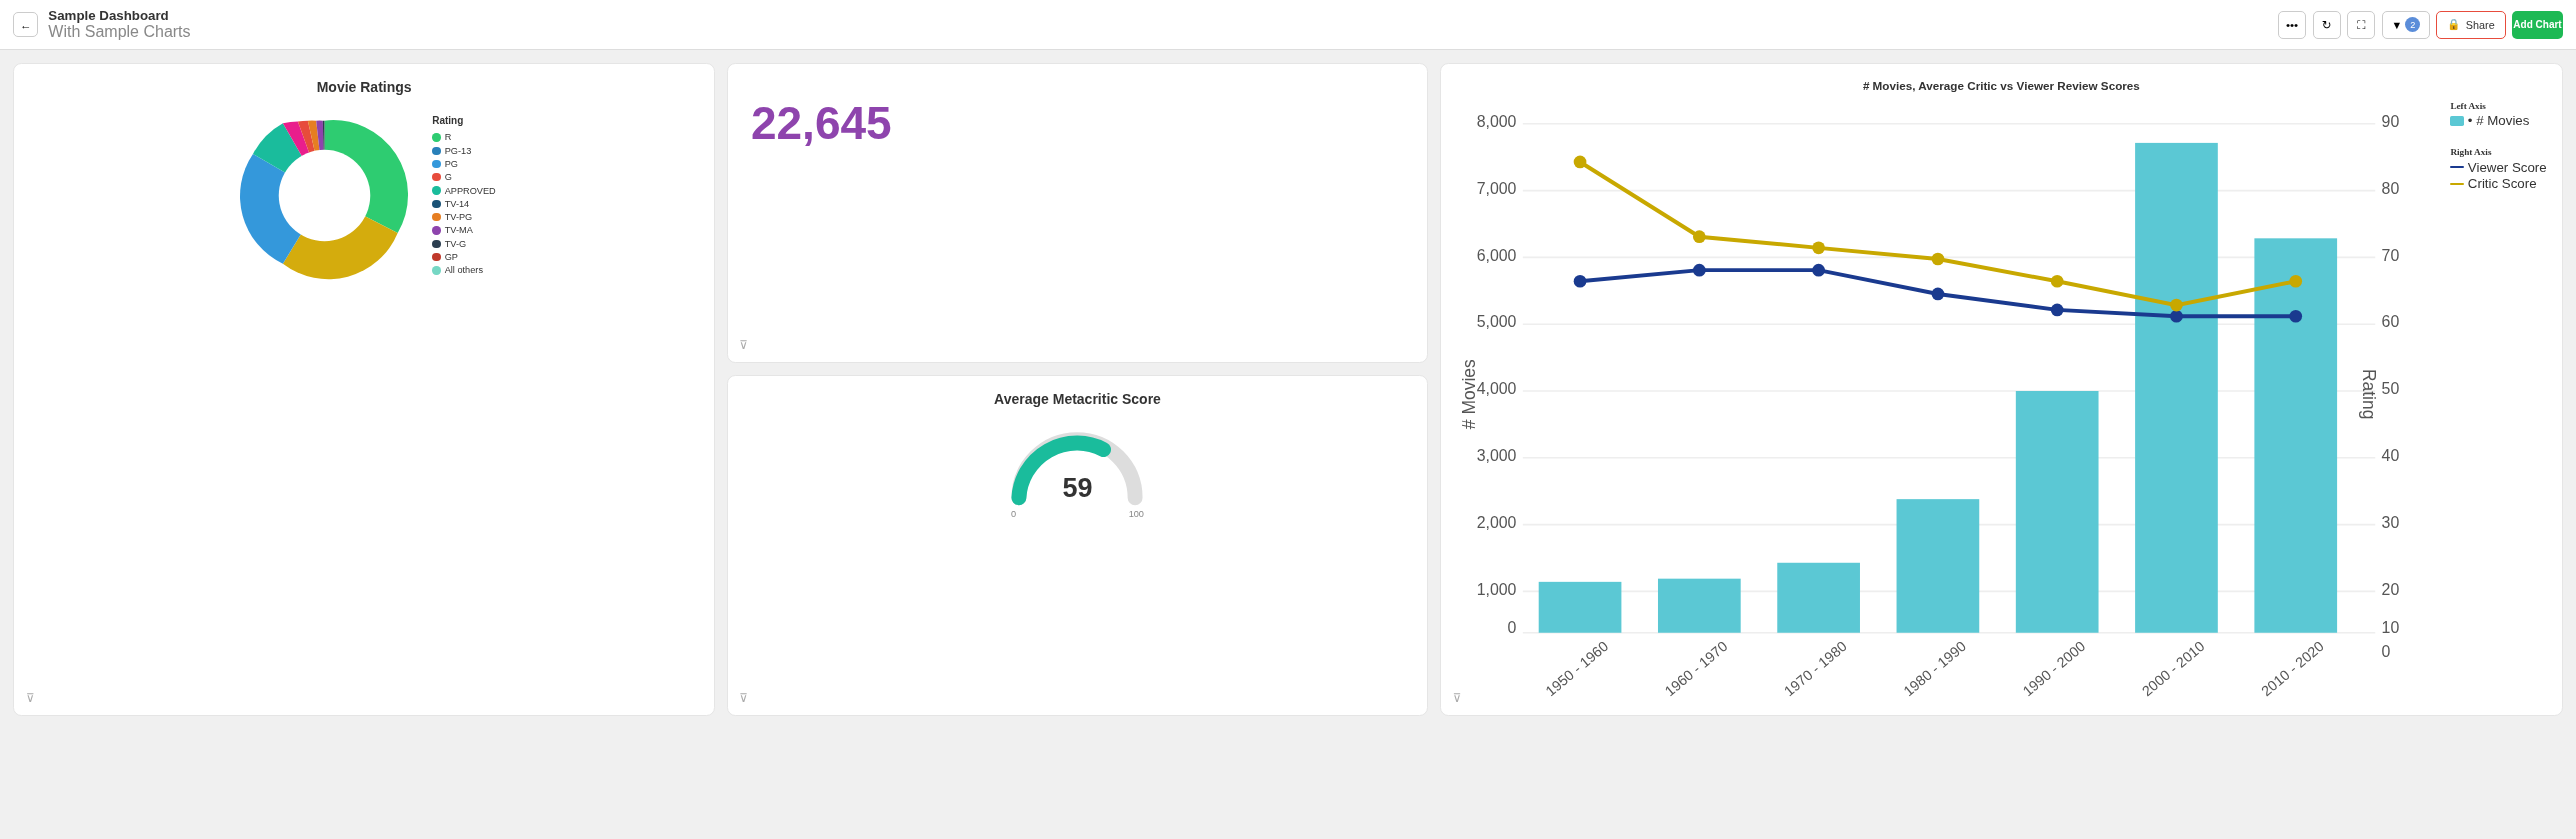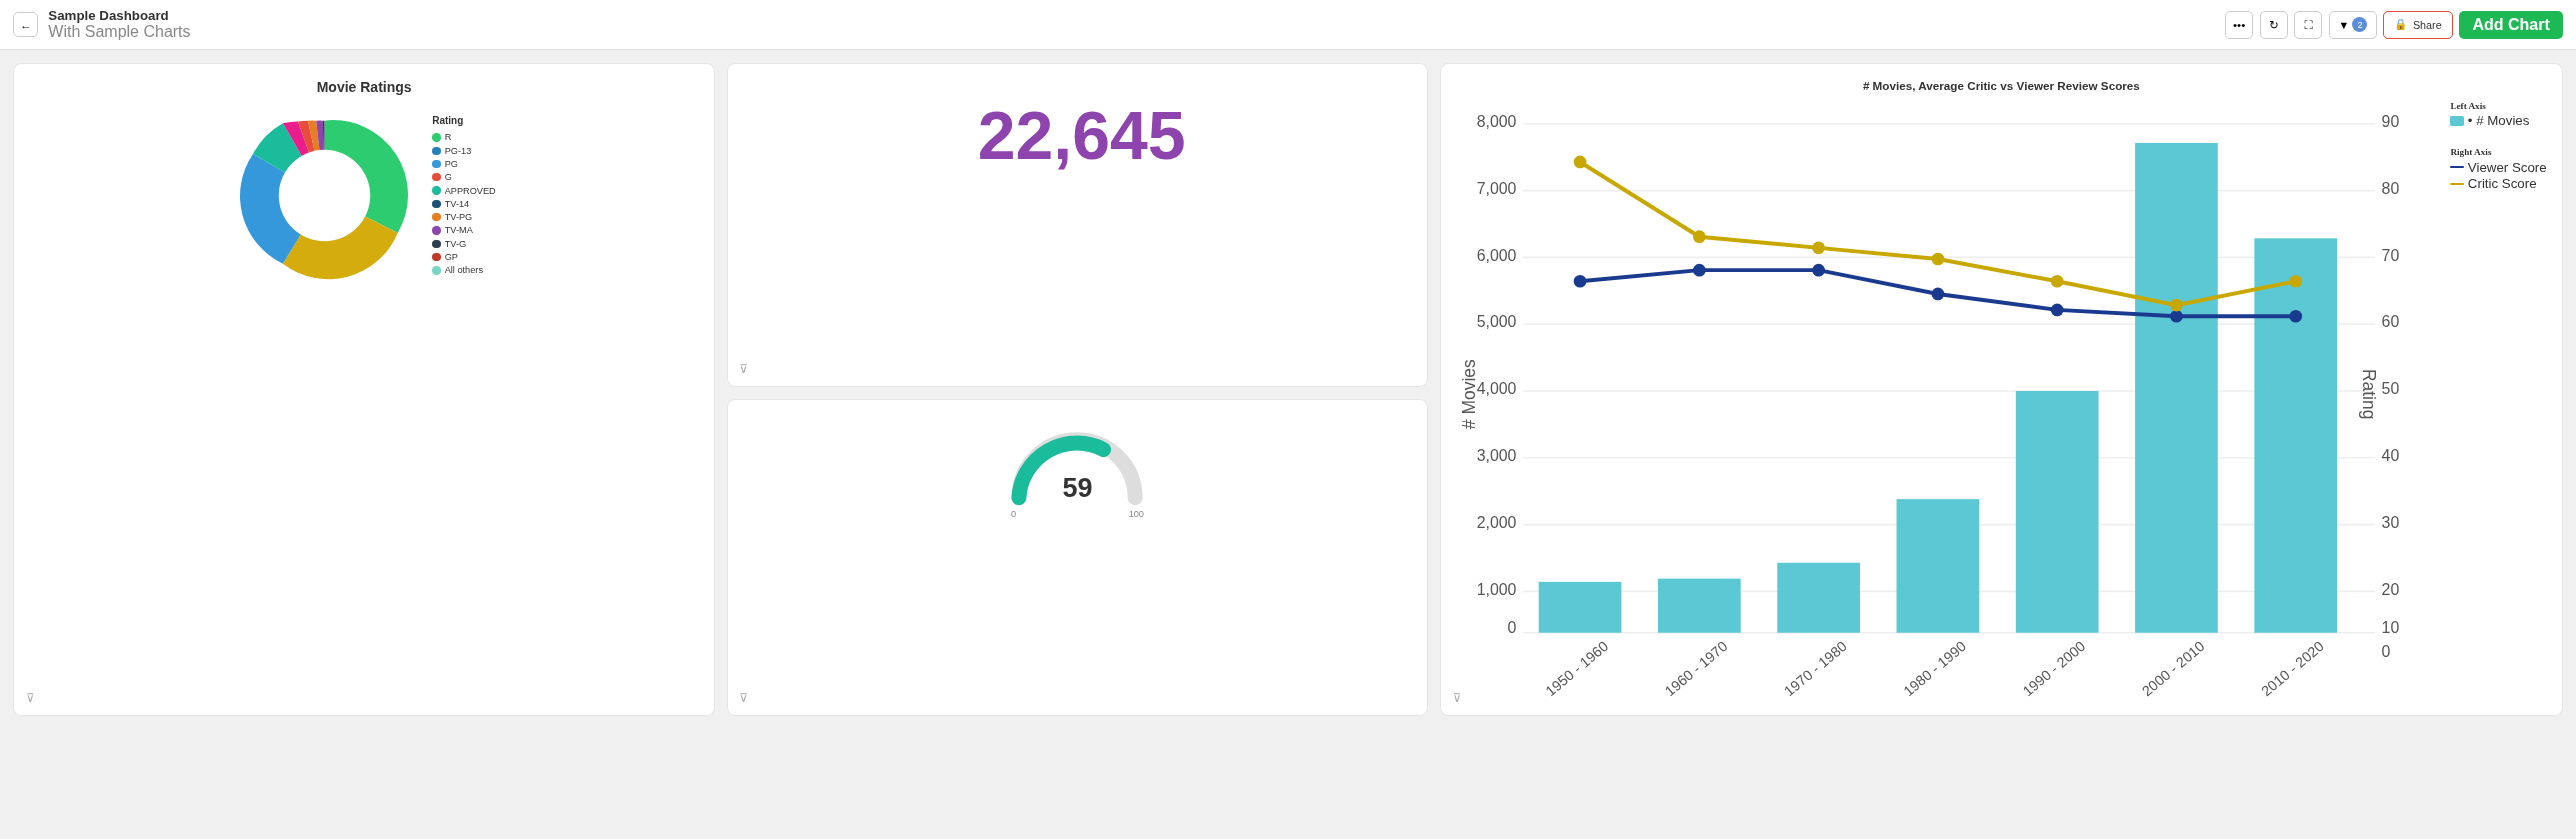--- a/index.html
+++ b/index.html
@@ -35,38 +35,38 @@
       width: 15px; height: 15px; display: flex; align-items: center; justify-content: center;
       font-size: 9.2px;
     }
     .share-btn {
       display: flex; align-items: center; gap: 5px;
       border: 1.7px solid #e74c3c; border-radius: 5px;
       padding: 0 10px; height: 28px; background: #fff; cursor: pointer; font-size: 10.8px; color: #333;
     }
     .add-chart-btn {
       background: #1db954; color: #fff; border: none; border-radius: 5px;
-      padding: 0 13px; height: 28px; cursor: pointer; font-size: 16px; font-weight: 600;
+      padding: 0 1px; height: 28px; cursor: pointer; font-size: 10px; font-weight: 600;
     }
 
     .dashboard-content {
       padding: 13.3px; display: grid;
       grid-template-columns: 1fr 1fr 1.6fr;
       grid-template-rows: auto auto;
       gap: 11.7px;
     }
 
     .card {
       background: #fff; border-radius: 8.3px; padding: 15px;
       border: 0.8px solid #e5e5e5; position: relative;
     }
     .card-title { font-size: 14px; font-weight: 600; text-align: center; margin-bottom: 8.3px; color: #333; }
 
     
-    .big-number { font-size: 68px; font-weight: 800; color: #8e44ad; padding: 16.7px 0 25px 8.3px; text-align: center; }
+    .big-number { font-size: 46px; font-weight: 800; color: #8e44ad; padding: 16.7px 0 25px 8.3px; }
     .filter-icon { position: absolute; bottom: 10px; left: 11.7px; color: #aaa; font-size: 11.7px; }
 
     
     .donut-container { display: flex; align-items: center; justify-content: center; gap: 16.7px; }
     .legend { display: flex; flex-direction: column; gap: 3.3px; font-size: 9.2px; }
     .legend-item { display: flex; align-items: center; gap: 4.2px; }
     .legend-dot { width: 8.3px; height: 8.3px; border-radius: 50%; flex-shrink: 0; }
 
     
     .gauge-container { display: flex; flex-direction: column; align-items: center; padding: 8.3px 0; }
@@ -294,20 +294,21 @@
             <span>Critic Score</span>
           </div>
         </div>
       </div>
     </div>
 
     <span class="filter-icon">⊽</span>
   </div>
 
   <div class="card">
+    <div class="card-title">Average Metacritic Score</div>
     <div class="gauge-container">
       <svg width="150" height="83" viewBox="0 0 180 100">
 
         <path d="M 20,90 A 70,70 0 0,1 160,90" fill="none" stroke="#ddd" stroke-width="18" stroke-linecap="round"></path>
 
         <path d="M 20,90 A 70,70 0 0,1 122,32" fill="none" stroke="#1abc9c" stroke-width="18" stroke-linecap="round"></path>
       </svg>
       <div style="margin-top:-33px; font-size:27px; font-weight:700;">59</div>
       <div style="display:flex; justify-content:space-between; width:133px; font-size:9.2px; color:#888; margin-top:5px;">
         <span>0</span>

